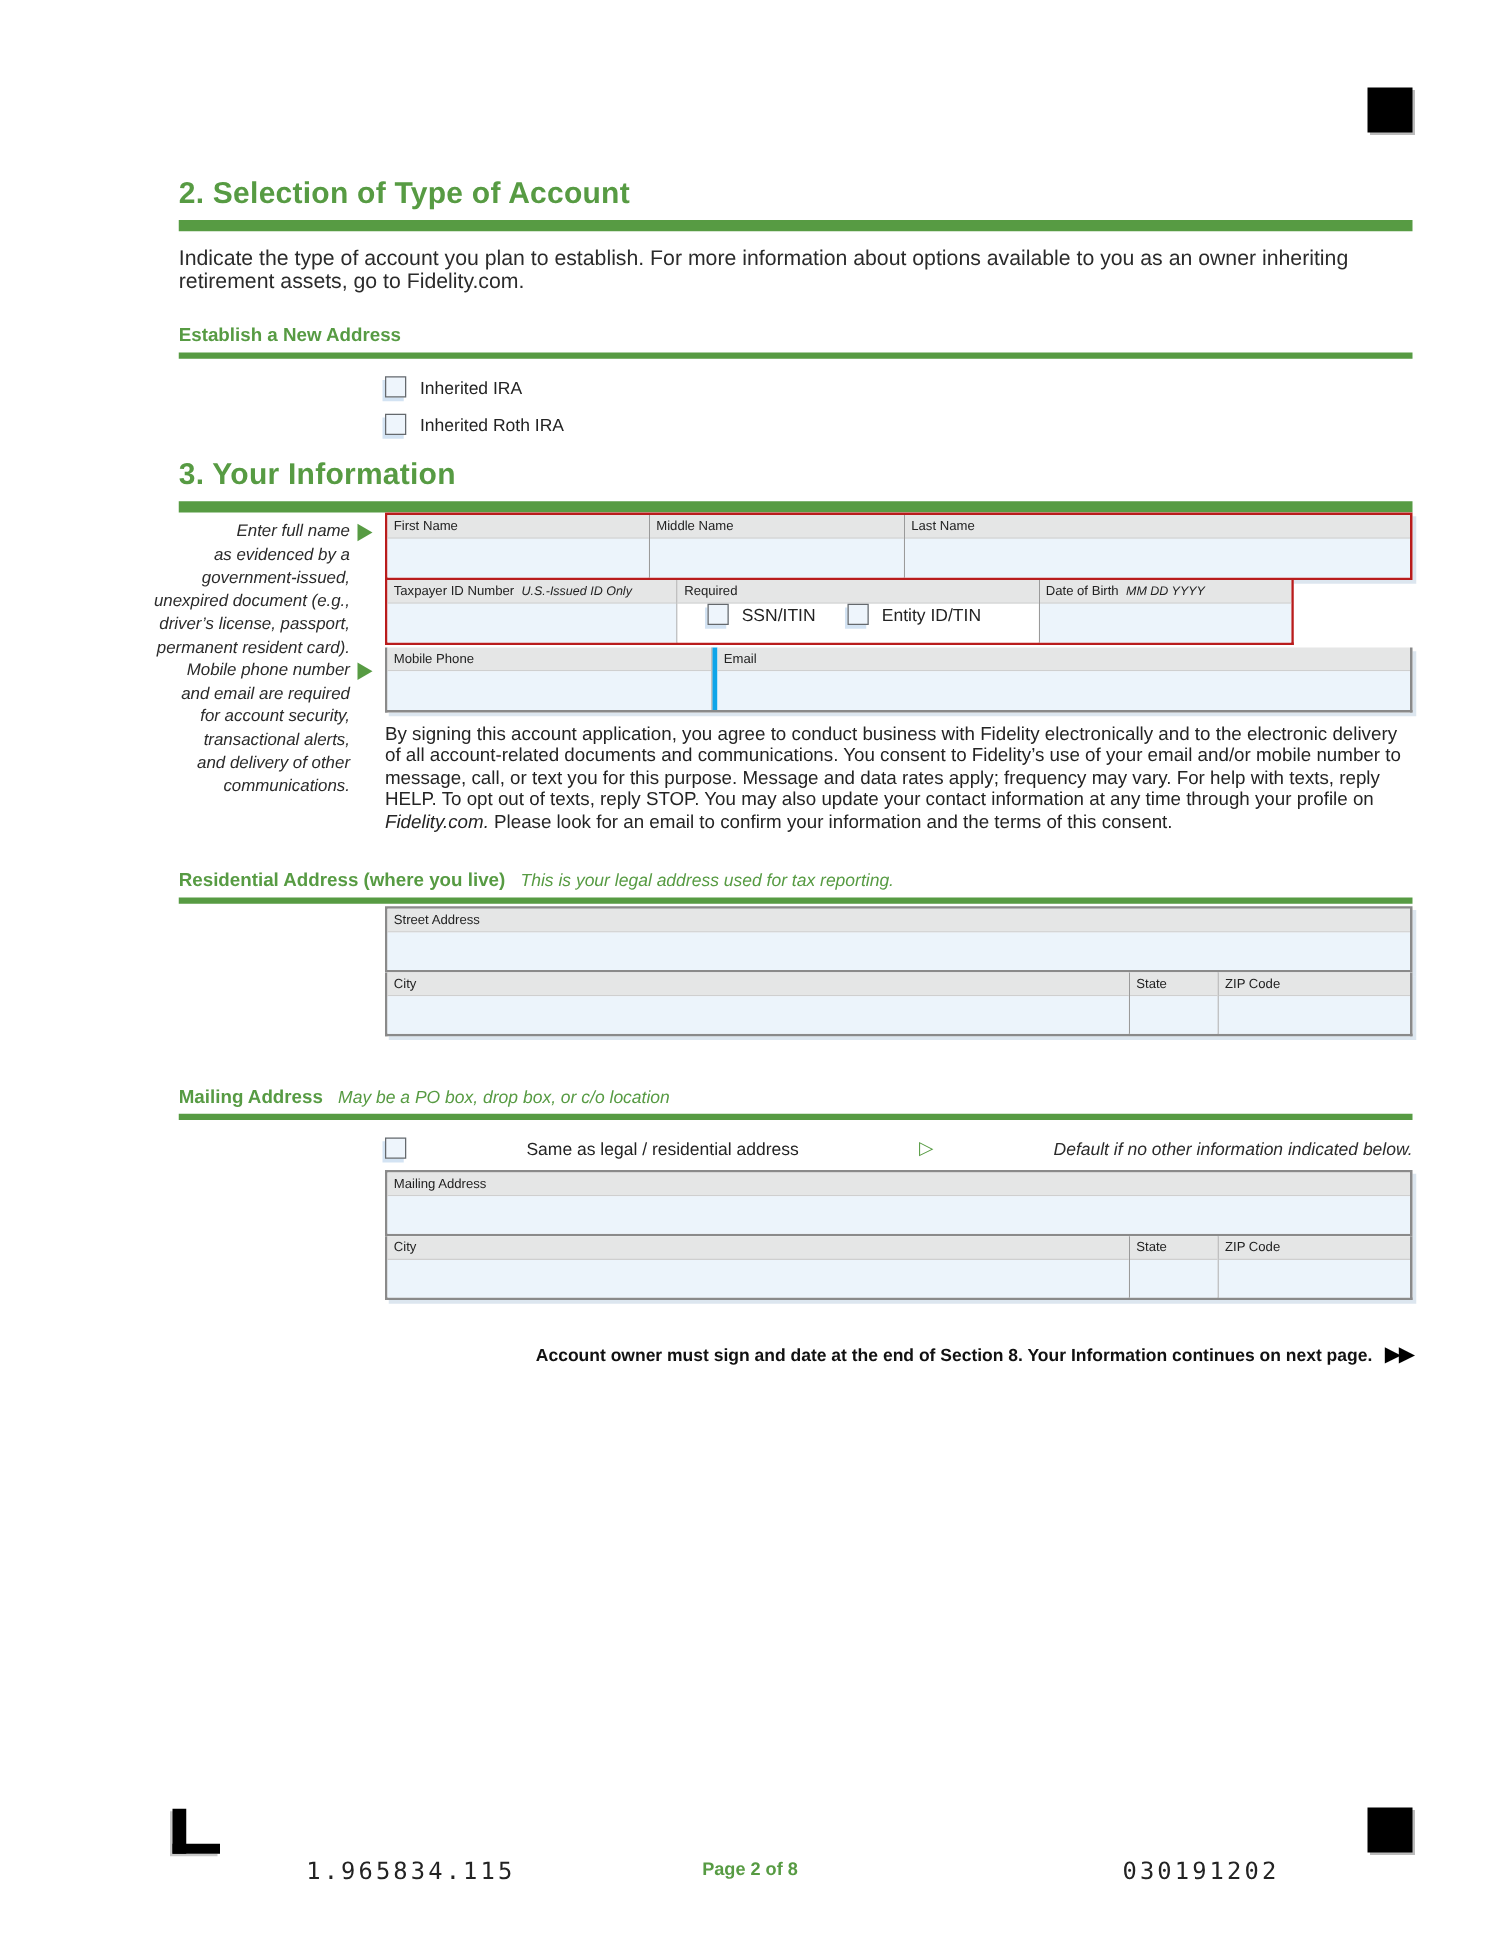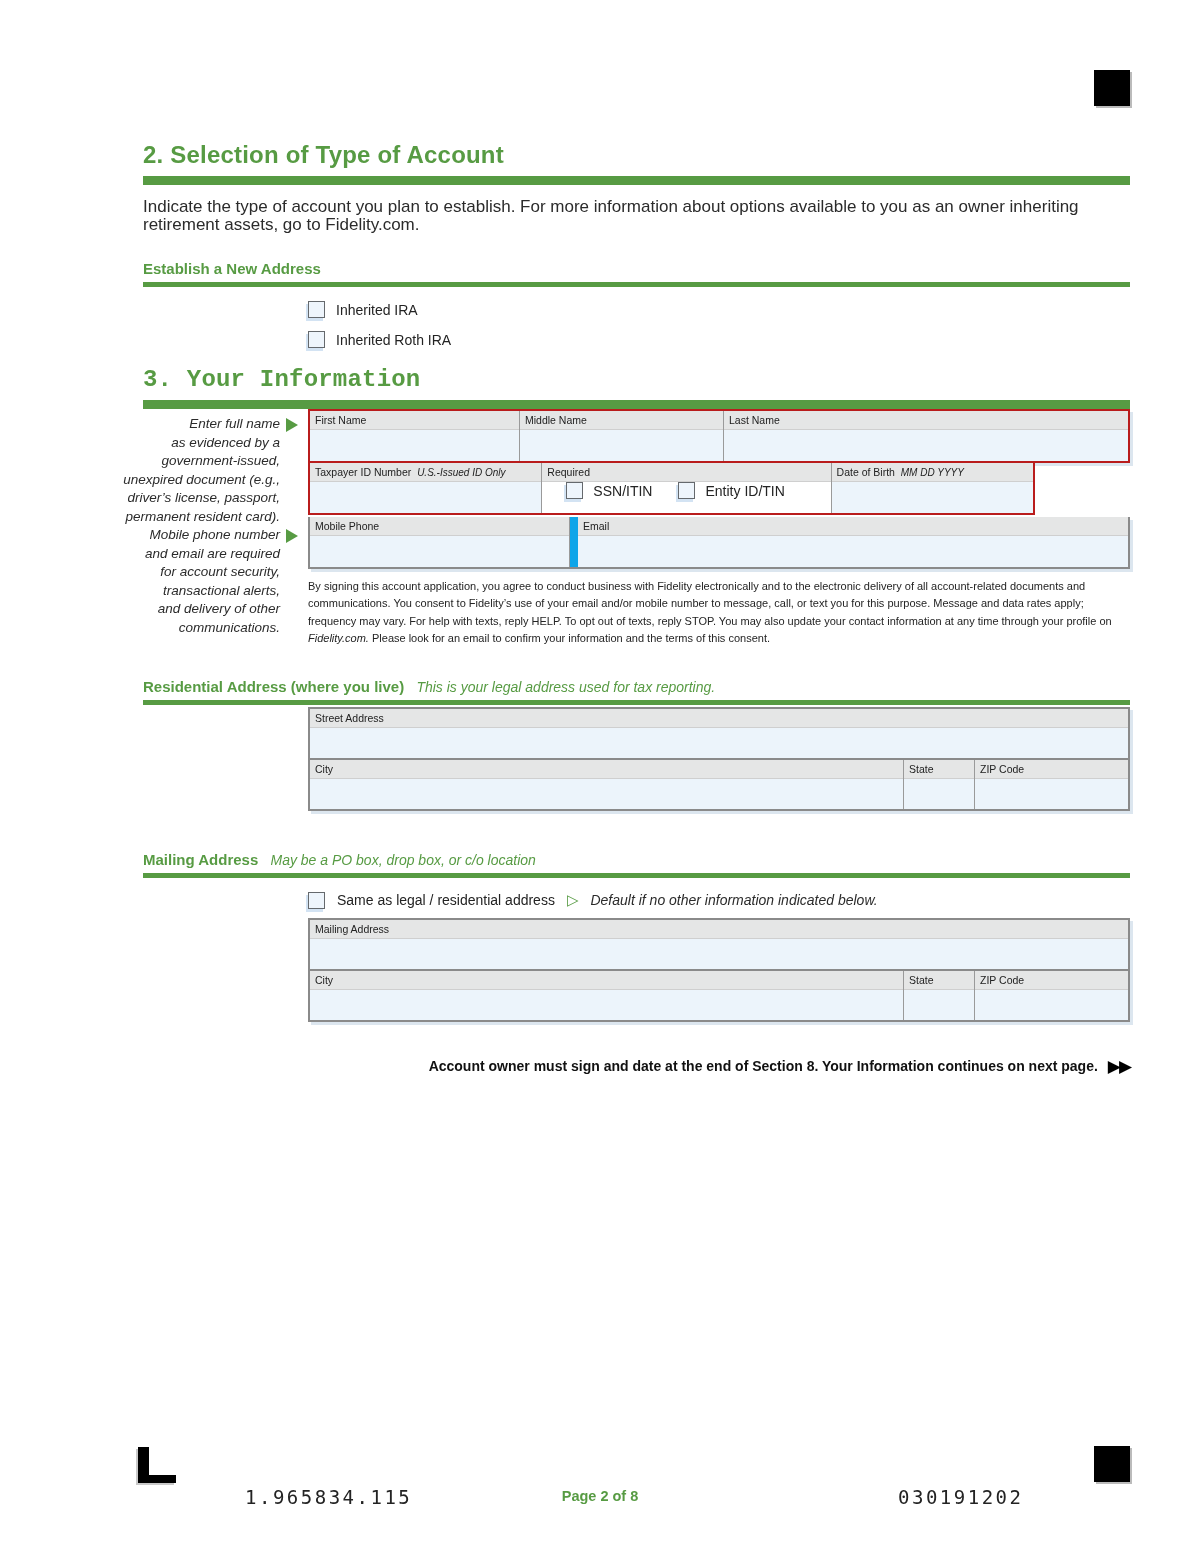--- a/index.html
+++ b/index.html
@@ -47,23 +47,23 @@
   .frow + .frow { border-top:none; }
   .frow.heavy { border-width:2px; border-color:#8a8a8a; }
   .field { border-right:1px solid #9a9a9a; }
   .field:last-child { border-right:none; }
   .field-label { background:#e5e6e6; font-size:10.5px; color:#222; padding:3px 4px 3px 5px; height:19px; border-bottom:1px solid #cfcfcf; }
   .field-label .ital { font-style:italic; font-size:10px; }
   .field-input { background:#ecf4fb; height:31px; }
   .field-input.tall { height:30px; }
   .req-body { background:#ffffff; height:31px; display:flex; align-items:flex-start; gap:26px; padding-left:24px; font-size:14px; }
   .req-item { display:flex; align-items:center; gap:10px; }
-  .email-field { border-left:8px solid #0ea5e9; }
-
-  .consent { margin-left:165px; width:822px; margin-top:9px; font-size:11px; line-height:17.4px; color:#242424; }
+  .email-field { border-left:4px solid #0ea5e9; }
+
+  .consent { margin-left:165px; width:822px; margin-top:9px; font-size:15px; line-height:17.4px; color:#242424; }
   .consent .ital { font-style:italic; }
 
   
   .addr-table { margin-left:165px; width:822px;border-radius:29px; }
   .addr-table .frow { border-width:2px; border-color:#8a8a8a; }
   .addr-table .frow + .frow { border-top:none; }
 
   .same-row { margin-left:165px; display:flex; align-items:center; gap:12px; font-size:14px; }
   .tri-outline { color:#579b43; font-family:"DejaVu Sans", sans-serif; font-size:15px; line-height:1; }
   .same-note { font-style:italic; color:#2b2b2b; }
@@ -97,21 +97,21 @@
       <div class="opt-row">
         <span class="checkbox"></span>
         <span>Inherited IRA</span>
       </div>
       <div class="opt-row">
         <span class="checkbox"></span>
         <span>Inherited Roth IRA</span>
       </div>
     </div>
 
-    <h1 class="sec-title" style="margin-top:18px;font-family:Liberation Mono, monospace;">3. Your Information</h1>
+    <h1 class="sec-title" style="margin-top:18px;">3. Your Information</h1>
     <div class="rule thick"></div>
 
     <div class="info-wrap" style="margin-top:0;">
       <div class="side-note" style="top:6px;">Enter full name
 as evidenced by a
 government-issued,
 unexpired document (e.g.,
 driver’s license, passport,
 permanent resident card).</div>
       <div class="tri-solid" style="right:calc(100% + 10px); top:9px;"></div>
@@ -210,21 +210,21 @@
         </div>
       </div>
     </div>
 
     <h3 class="sub-head" style="margin-top:40px;">
       <span>Mailing Address</span>
       <span class="sub-note">May be a PO box, drop box, or c/o location</span>
     </h3>
     <div class="rule thin"></div>
 
-    <div class="same-row" style="margin-top:14px;">
+    <div class="same-row" style="margin-top:14px;justify-content:space-between;">
       <span class="checkbox"></span>
       <span>Same as legal / residential address</span>
       <span class="tri-outline">▷</span>
       <span class="same-note">Default if no other information indicated below.</span>
     </div>
 
     <div class="addr-table" style="margin-top:9px;">
       <div class="frow">
         <div class="field" style="flex:1;">
           <div class="field-label">Mailing Address</div>

